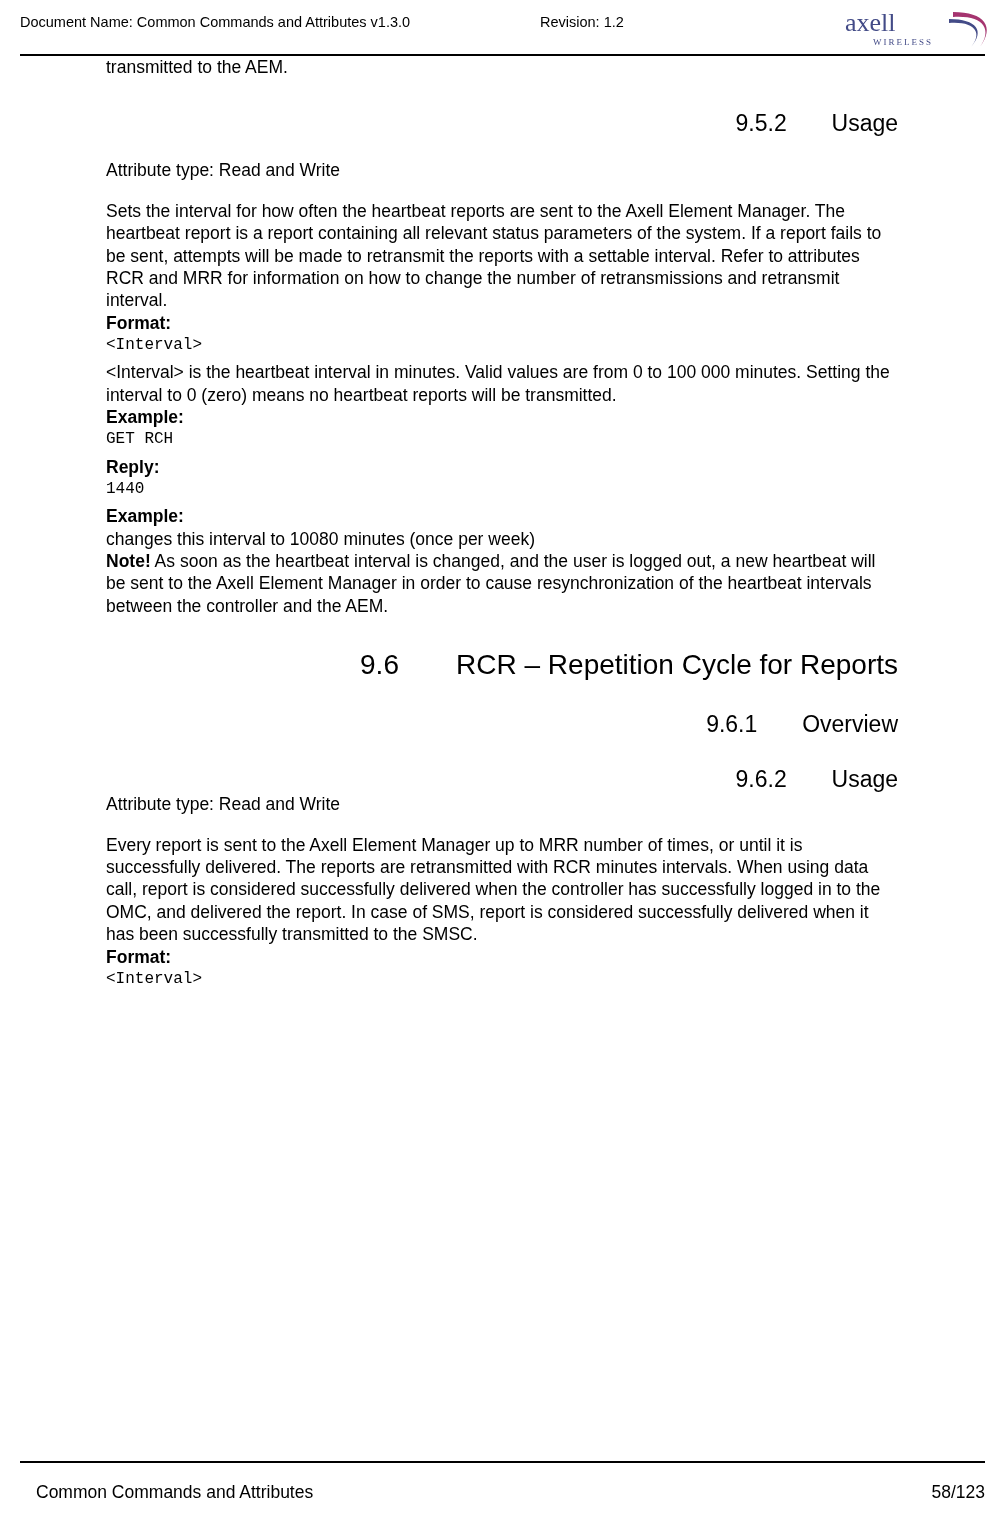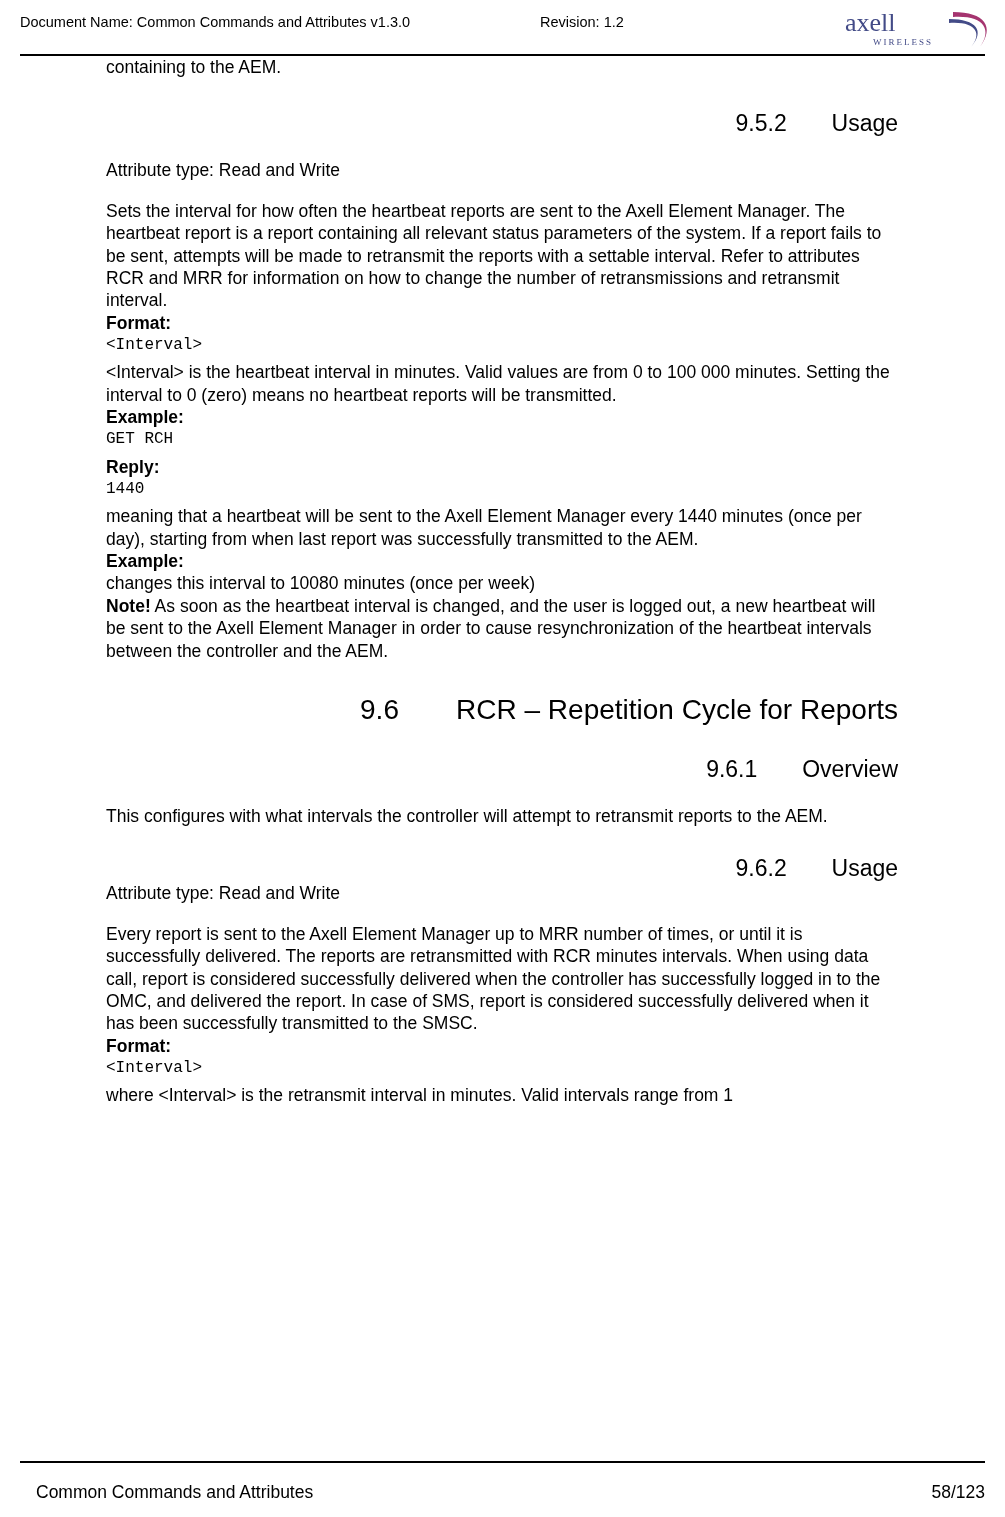--- a/index.html
+++ b/index.html
@@ -103,70 +103,67 @@
     <text x="28" y="38" font-family="Verdana" font-size="9" letter-spacing="2" fill="#434b87">WIRELESS</text>
     <g>
       <path d="M108 5 C140 5 150 20 135 40 C148 22 138 8 108 10 Z" fill="#a5346f"></path>
       <path d="M104 12 C132 12 140 24 126 40 C138 26 130 14 104 16 Z" fill="#434b87"></path>
     </g>
   </svg>
 </div>
 
 <div class="content">
 
-  <p class="body-text">containing to the AEM.</p>
+  <p class="body-text">transmitted to the AEM.</p>
 
   <div class="h-row sec-9-5-2">
     <span class="h2-num">9.5.2</span>
     <span class="h2-title">Usage</span>
   </div>
 
   <p class="body-text">Attribute type: Read and Write</p>
 
   <p class="body-text tight">Sets the interval for how often the heartbeat reports are sent to the Axell Element Manager. The heartbeat report is a report containing all relevant status parameters of the system. If a report fails to be sent, attempts will be made to retransmit the reports with a settable interval. Refer to attributes RCR and MRR for information on how to change the number of retransmissions and retransmit interval.</p>
   <p class="body-text bold tight">Format:</p>
   <p class="mono">&lt;Interval&gt;</p>
 
   <p class="body-text tight">&lt;Interval&gt; is the heartbeat interval in minutes. Valid values are from 0 to 100 000 minutes. Setting the interval to 0 (zero) means no heartbeat reports will be transmitted.</p>
   <p class="body-text bold tight">Example:</p>
   <p class="mono">GET RCH</p>
 
   <p class="body-text bold tight">Reply:</p>
   <p class="mono">1440</p>
 
-  <p class="body-text tight">meaning that a heartbeat will be sent to the Axell Element Manager every 1440 minutes (once per day), starting from when last report was successfully transmitted to the AEM.</p>
   <p class="body-text bold tight">Example:</p>
 
   <p class="body-text tight">changes this interval to 10080 minutes (once per week)</p>
   <p class="body-text"><span class="bold">Note!</span><span> As soon as the heartbeat interval is changed, and the user is logged out, a new heartbeat will be sent to the Axell Element Manager in order to cause resynchronization of the heartbeat intervals between the controller and the AEM.</span></p>
 
   <div class="h-row sec-9-6">
     <span class="h1-num">9.6</span>
     <span class="h1-title">RCR – Repetition Cycle for Reports</span>
   </div>
 
   <div class="h-row sec-9-6-1">
     <span class="h2-num">9.6.1</span>
     <span class="h2-title">Overview</span>
   </div>
 
-  <p class="body-text">This configures with what intervals the controller will attempt to retransmit reports to the AEM.</p>
 
   <div class="h-row sec-9-6-2">
     <span class="h2-num">9.6.2</span>
     <span class="h2-title">Usage</span>
   </div>
 
   <p class="body-text">Attribute type: Read and Write</p>
 
   <p class="body-text tight">Every report is sent to the Axell Element Manager up to MRR number of times, or until it is successfully delivered. The reports are retransmitted with RCR minutes intervals. When using data call, report is considered successfully delivered when the controller has successfully logged in to the OMC, and delivered the report. In case of SMS, report is considered successfully delivered when it has been successfully transmitted to the SMSC.</p>
   <p class="body-text bold tight">Format:</p>
   <p class="mono">&lt;Interval&gt;</p>
 
-  <p class="body-text">where &lt;Interval&gt; is the retransmit interval in minutes. Valid intervals range from 1</p>
 
 </div>
 
 <hr class="footer-rule">
 <div class="footer">
   <span class="ftitle">Common Commands and Attributes</span>
   <span class="fpage">58/123</span>
 </div>
 
 </body></html>

